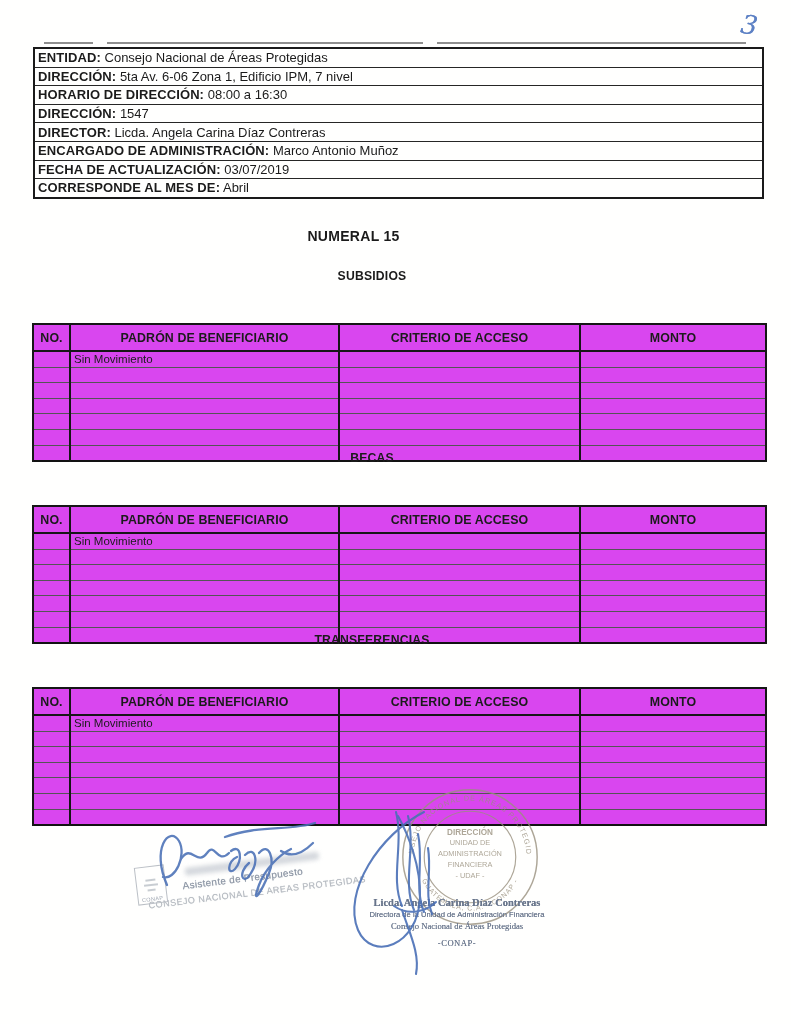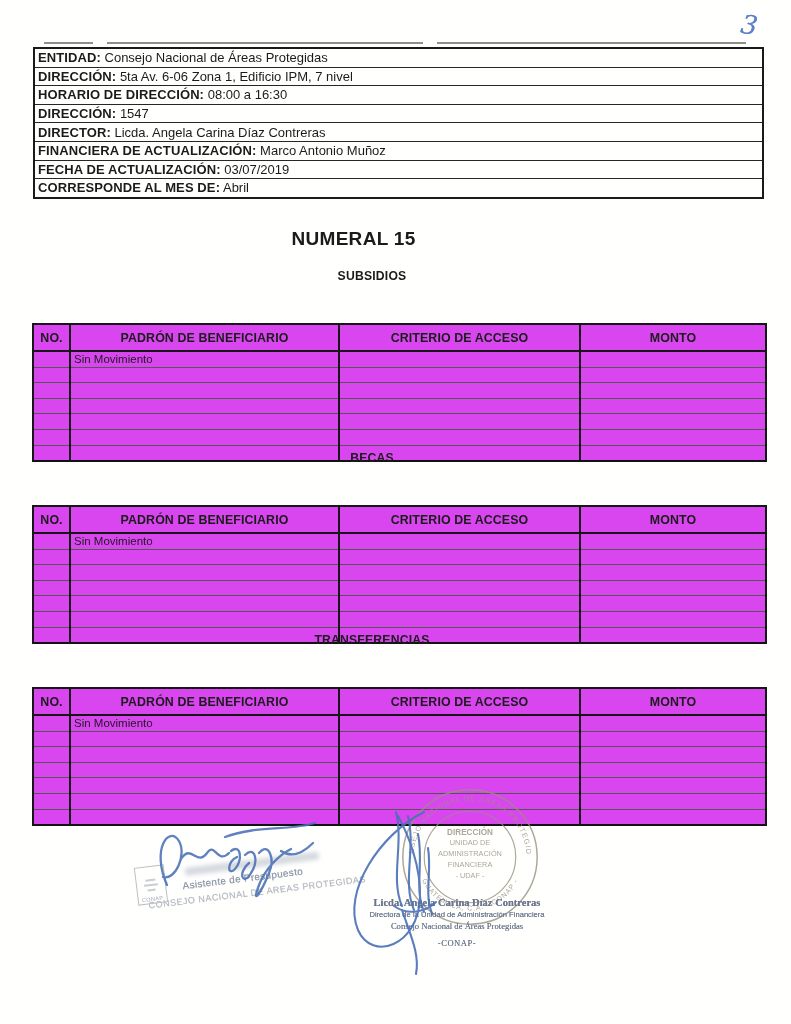--- a/index.html
+++ b/index.html
@@ -28,21 +28,21 @@
   }
   .info-table td {
     border:1.6px solid #262626; height:17.6px; padding:0 0 0 3px;
     font-size:13px; line-height:1; vertical-align:middle; white-space:nowrap;
   }
   .info-table b { font-weight:bold; letter-spacing:.1px; }
 
   
   .doc-title {
     position:absolute; top:228px; left:0; width:707px; text-align:center;
-    font-weight:bold; font-size:19px; letter-spacing:.3px;
+    font-weight:bold; font-size:14px; letter-spacing:.3px;
   }
 
   
   .tbl-section { position:absolute; left:32px; width:680px; }
   #sec-0 { top:269px; } #sec-1 { top:451px; } #sec-2 { top:633px; }
   .sec-title { text-align:center; font-weight:bold; font-size:12.2px; margin:0 0 3px 0; letter-spacing:.2px; }
   .data-table {
     border-collapse:collapse; table-layout:fixed; width:733px;
     border:2.6px solid #121212; background:#d946ef;margin-top:40px;
   }
@@ -119,21 +119,21 @@
         <tr>
           <td><b>HORARIO DE DIRECCIÓN:</b><span> 08:00 a 16:30</span></td>
         </tr>
         <tr>
           <td><b>DIRECCIÓN:</b><span> 1547</span></td>
         </tr>
         <tr>
           <td><b>DIRECTOR:</b><span> Licda. Angela Carina Díaz Contreras</span></td>
         </tr>
         <tr>
-          <td><b>FINANCIERA DE ACTUALIZACIÓN:</b><span> Marco Antonio Muñoz</span></td>
+          <td><b>ENCARGADO DE ADMINISTRACIÓN:</b><span> Marco Antonio Muñoz</span></td>
         </tr>
         <tr>
           <td><b>FECHA DE ACTUALIZACIÓN:</b><span> 03/07/2019</span></td>
         </tr>
         <tr>
           <td><b>CORRESPONDE AL MES DE:</b><span> Abril</span></td>
         </tr>
       </tbody>
   </table>
 

